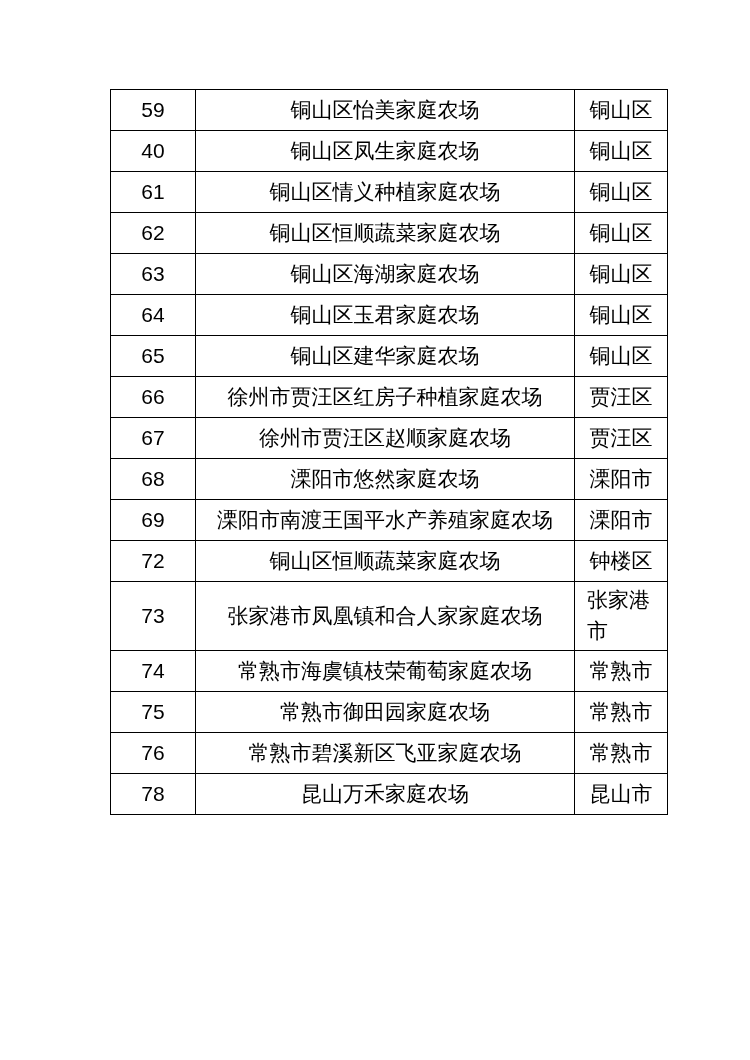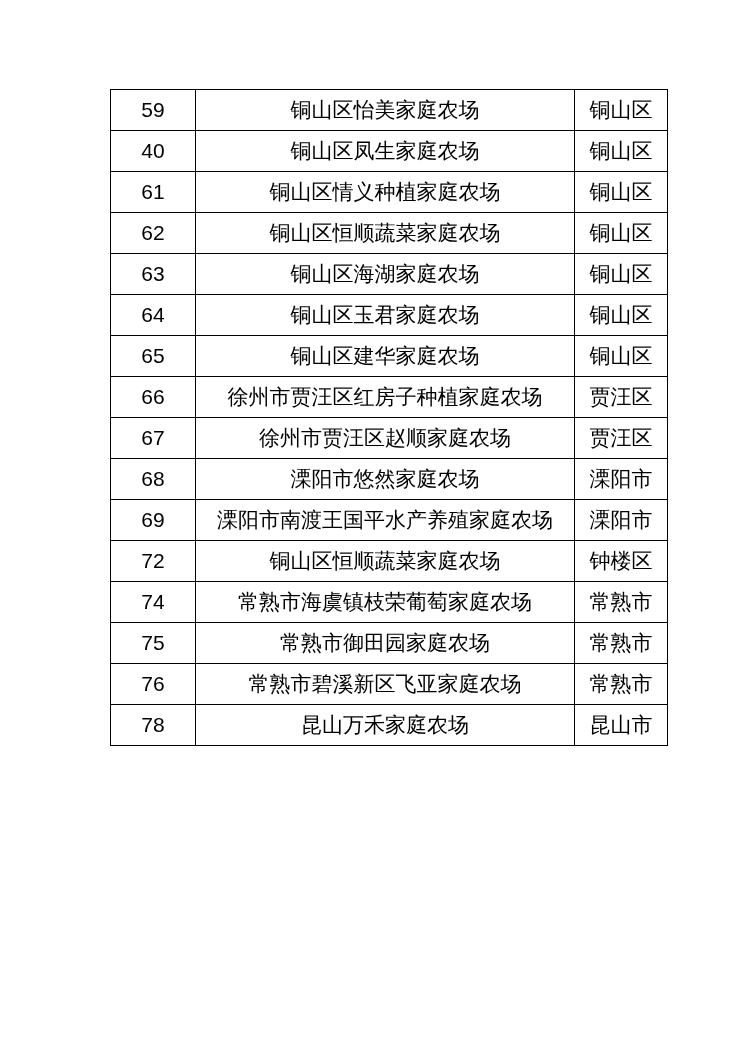--- a/index.html
+++ b/index.html
@@ -133,20 +133,25 @@
         <tr class="row-normal">
           <td class="col-num">69</td>
           <td class="col-name">溧阳市南渡王国平水产养殖家庭农场</td>
           <td class="col-region">溧阳市</td>
         </tr>
         <tr class="row-normal">
           <td class="col-num">72</td>
           <td class="col-name">铜山区恒顺蔬菜家庭农场</td>
           <td class="col-region">钟楼区</td>
         </tr>
+        <tr class="row-tall">
+          <td class="col-num">73</td>
+          <td class="col-name">张家港市凤凰镇和合人家家庭农场</td>
+          <td class="col-region">张家港市</td>
+        </tr>
         <tr class="row-normal">
           <td class="col-num">74</td>
           <td class="col-name">常熟市海虞镇枝荣葡萄家庭农场</td>
           <td class="col-region">常熟市</td>
         </tr>
         <tr class="row-normal">
           <td class="col-num">75</td>
           <td class="col-name">常熟市御田园家庭农场</td>
           <td class="col-region">常熟市</td>
         </tr>

